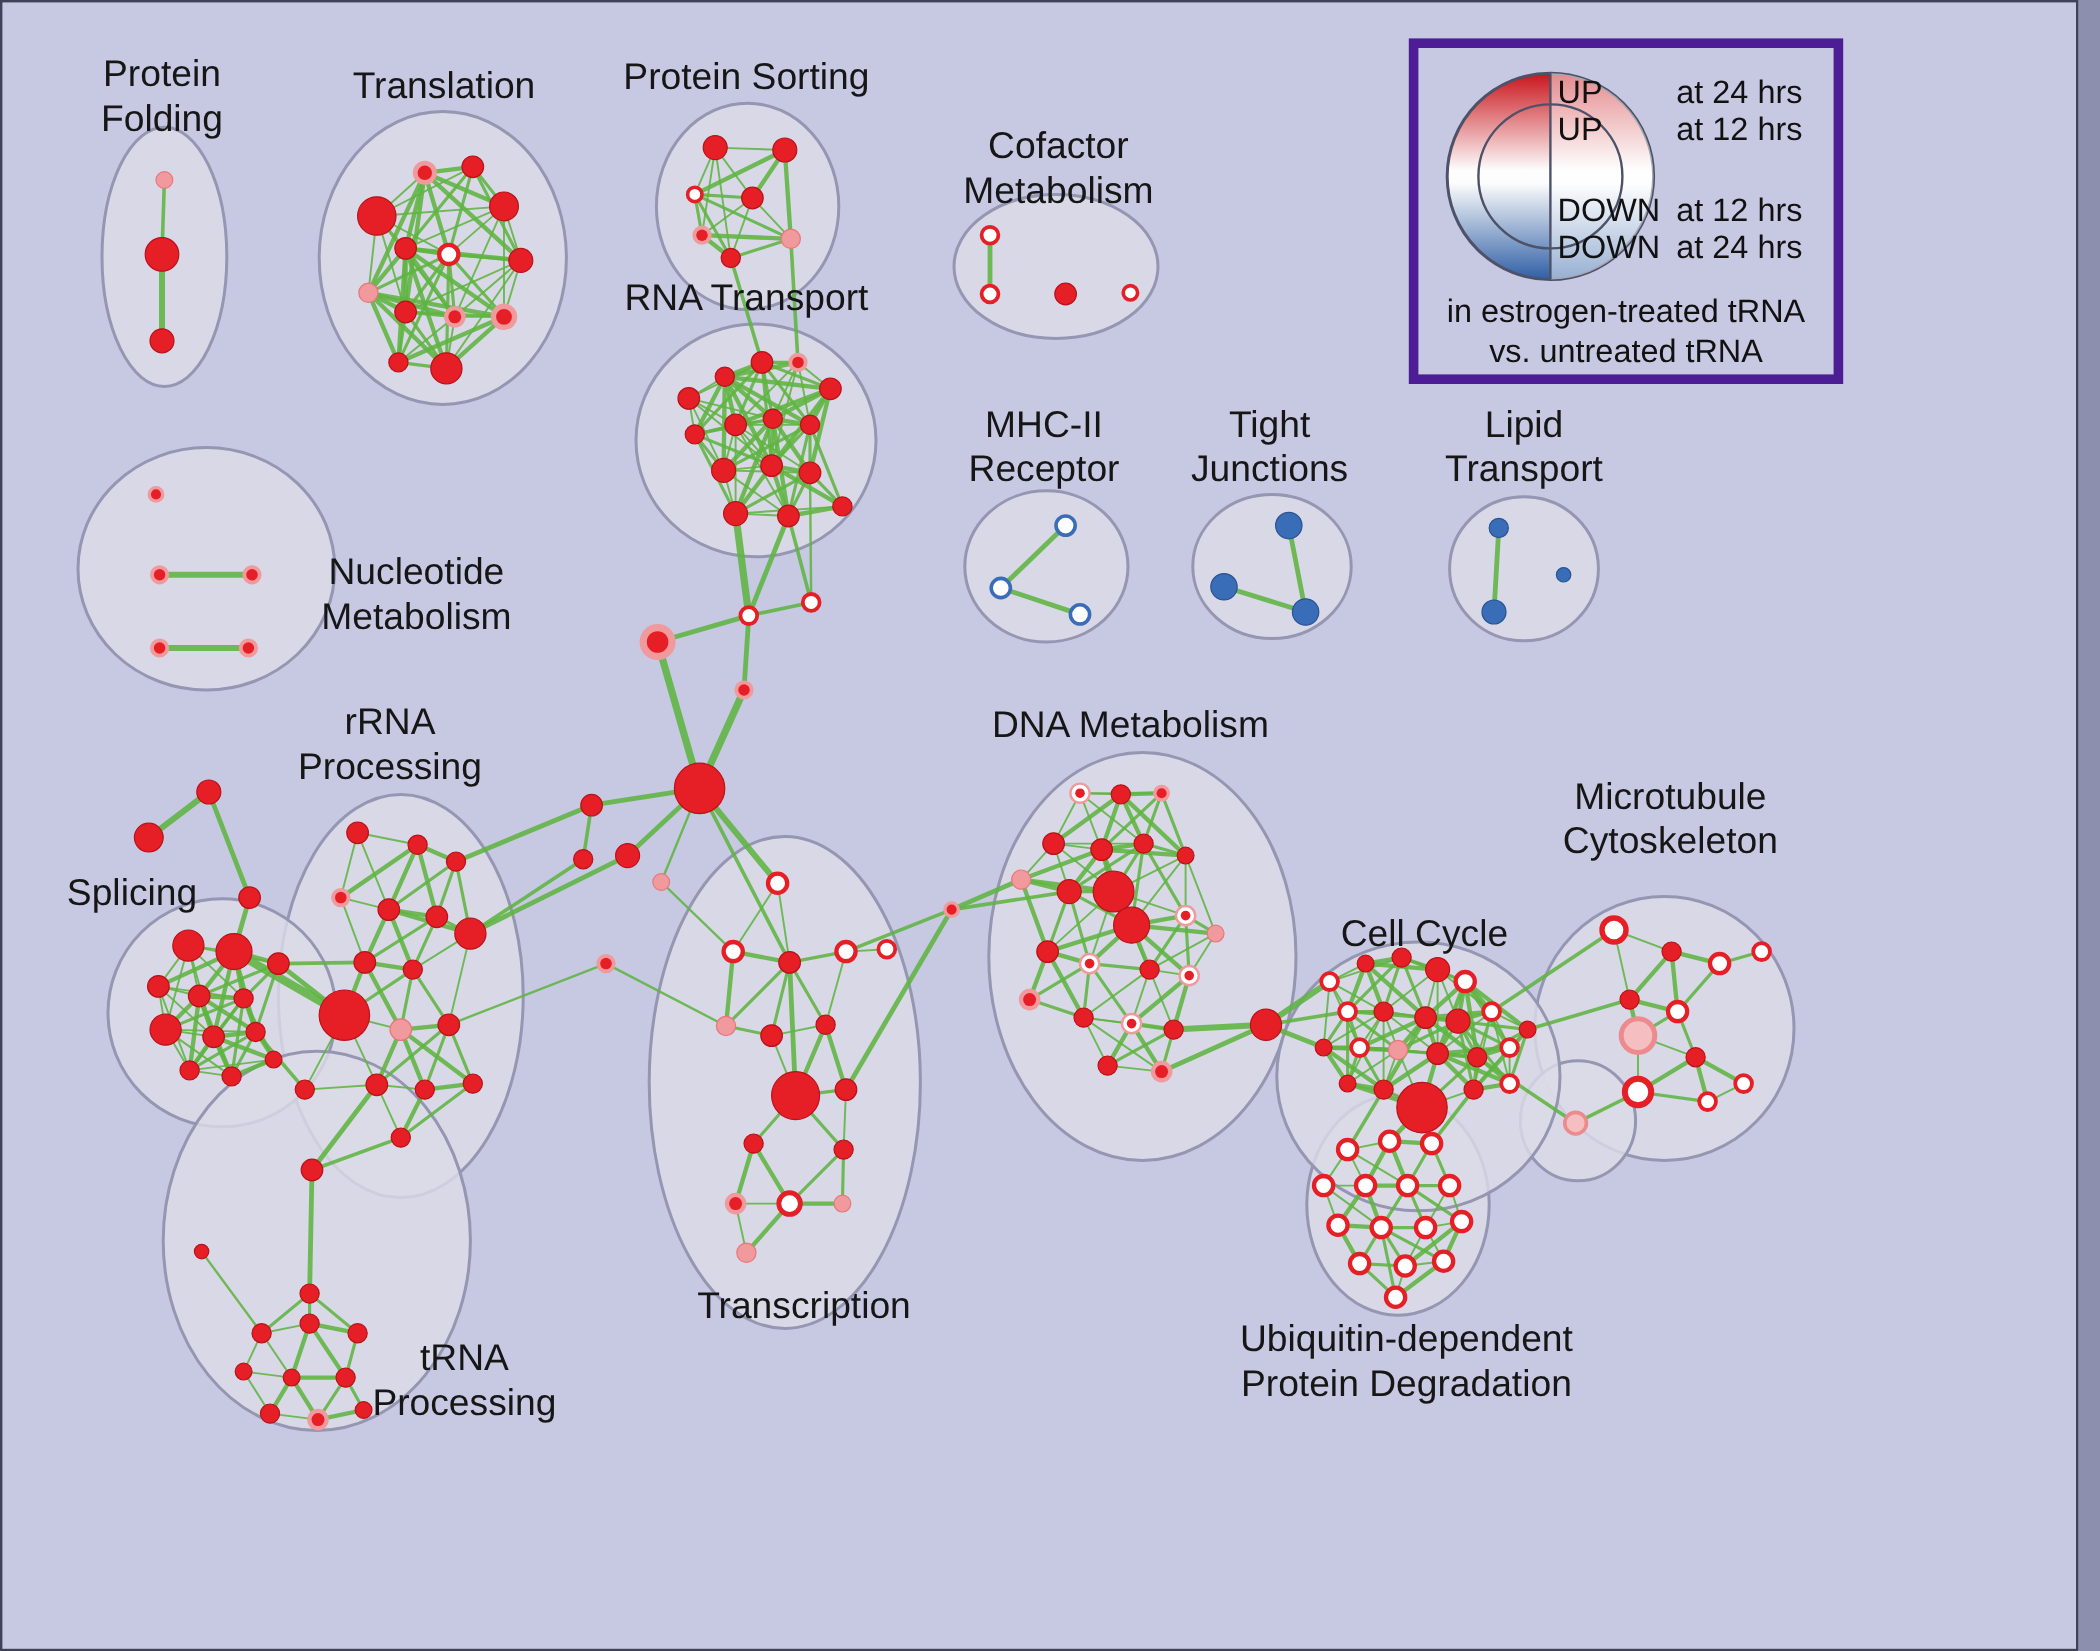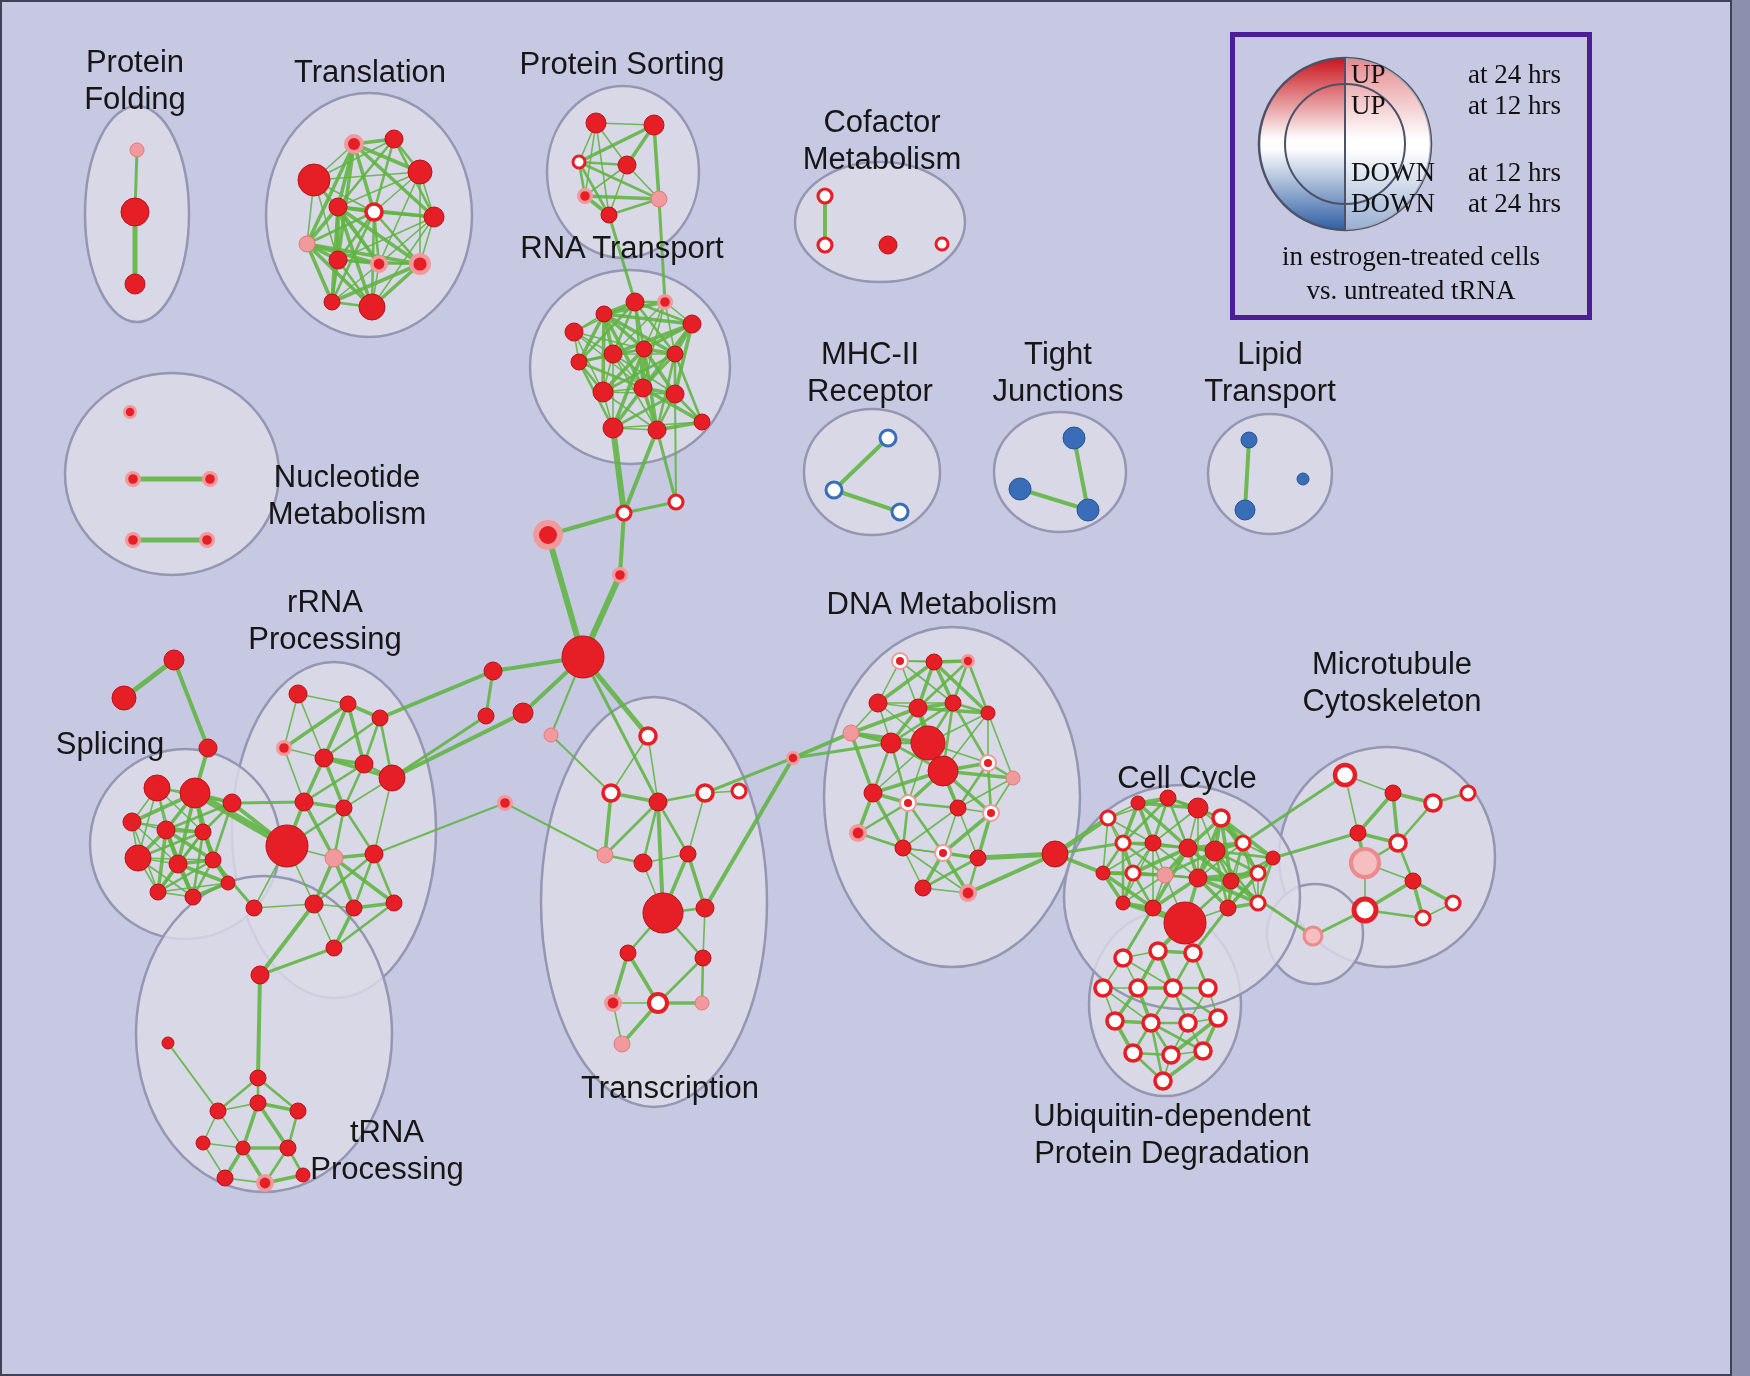--- a/index.html
+++ b/index.html
@@ -3,22 +3,22 @@
 <meta charset="utf-8">
 <style>
   html,body{margin:0;padding:0;background:#8d8fae;}
   #stage{
     position:relative;width:1732px;height:1376px;
     background:#c7c8e2;border:2px solid #3f4257;box-sizing:border-box;
     overflow:hidden;font-family:"Liberation Sans",sans-serif;
   }
   #net{position:absolute;left:0;top:0;}
   .legend{
-    position:absolute;left:1228px;top:30px;width:362px;height:288px;
-    border:5px solid #4c1d95;box-sizing:border-box;font-family:Liberation Serif, serif;
+    position:absolute;left:1172px;top:30px;width:362px;height:288px;
+    border:8px solid #4c1d95;box-sizing:border-box;
   }
   .legend svg{position:absolute;left:0;top:0;}
   .leg-text{position:absolute;font-size:27px;color:#111;white-space:nowrap;}
   .dir1{left:116px;top:22px}.time1{right:26px;top:22px}
   .dir2{left:116px;top:53px}.time2{right:26px;top:53px}
   .dir3{left:116px;top:120px}.time3{right:26px;top:120px}
   .dir4{left:116px;top:151px}.time4{right:26px;top:151px}
   .leg-footer{position:absolute;left:0;width:100%;text-align:center;font-size:27px;color:#111;}
   .footer1{top:204px}.footer2{top:238px}
 </style>
@@ -1290,16 +1290,16 @@
       <line x1="110" y1="21" x2="110" y2="193" stroke="#4d5268" stroke-width="2"></line>
     </svg>
     <span class="leg-text dir1">UP</span>
     <span class="leg-text time1">at 24 hrs</span>
     <span class="leg-text dir2">UP</span>
     <span class="leg-text time2">at 12 hrs</span>
     <span class="leg-text dir3">DOWN</span>
     <span class="leg-text time3">at 12 hrs</span>
     <span class="leg-text dir4">DOWN</span>
     <span class="leg-text time4">at 24 hrs</span>
-    <div class="leg-footer footer1">in estrogen-treated cells</div>
+    <div class="leg-footer footer1">in estrogen-treated tRNA</div>
     <div class="leg-footer footer2">vs. untreated tRNA</div>
   </div>
 </div>
 
 </body></html>

